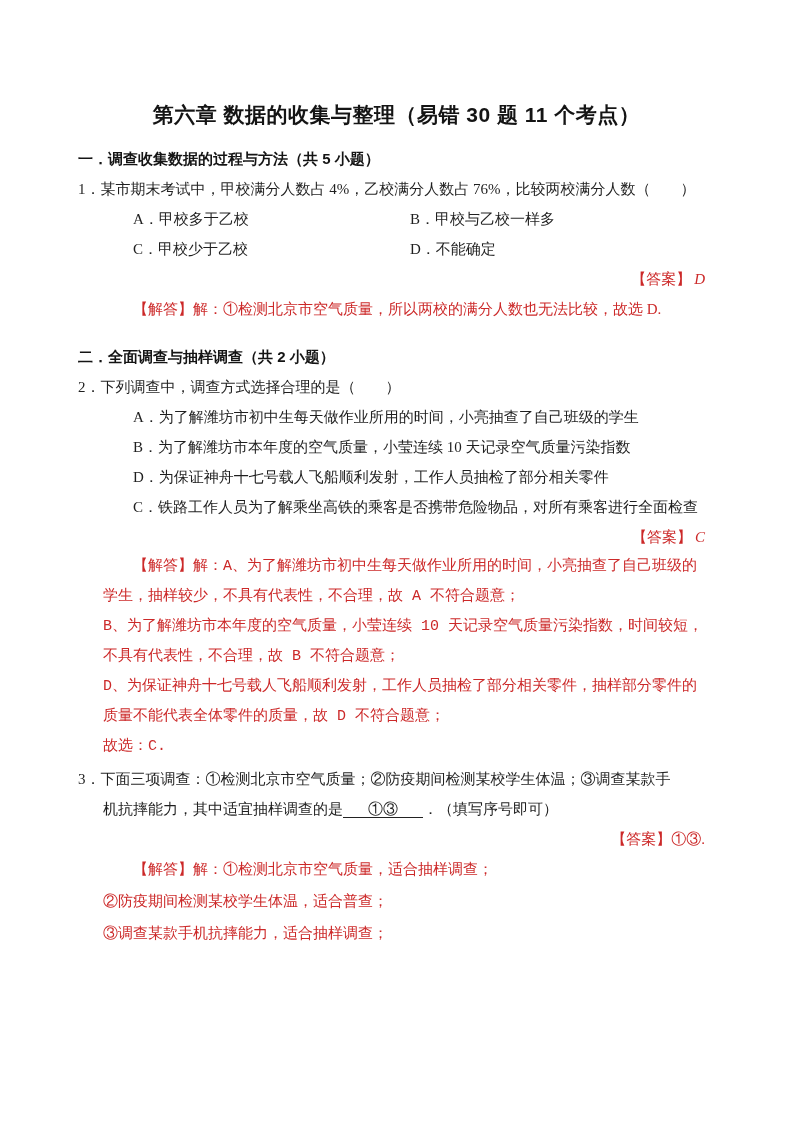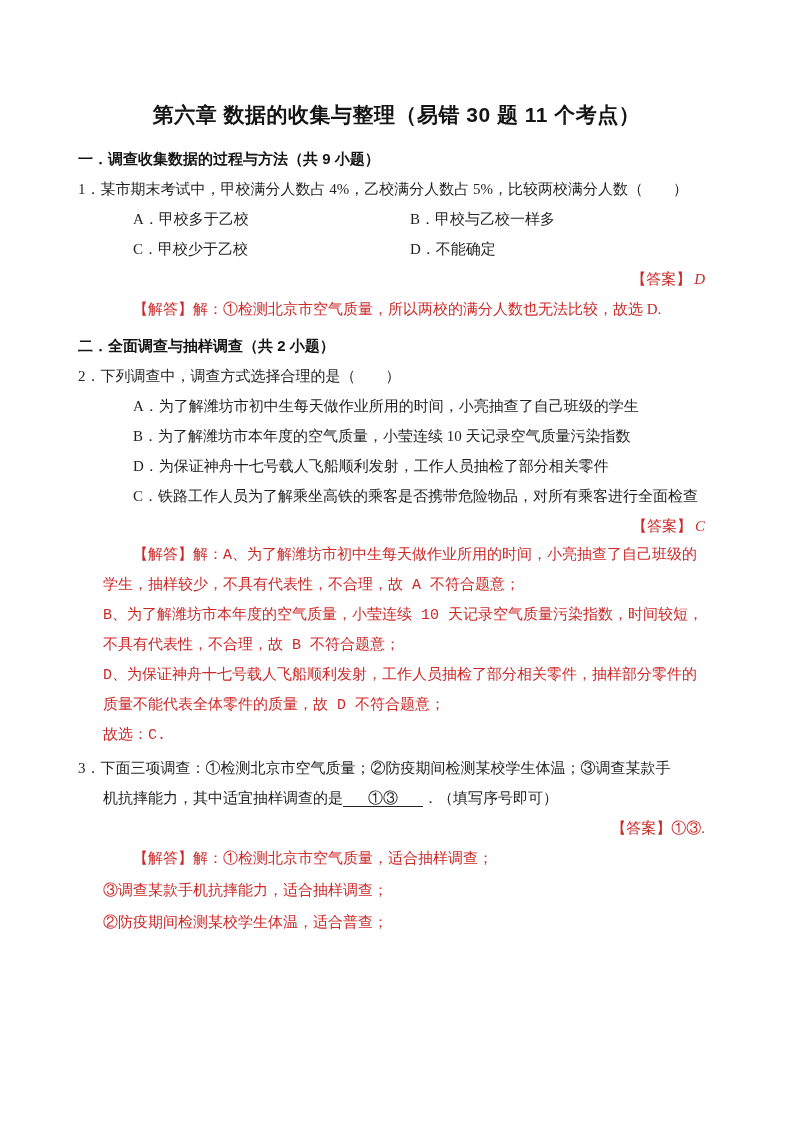--- a/index.html
+++ b/index.html
@@ -25,21 +25,21 @@
     letter-spacing:0.5px;
   }
 
   .sec-heading {
     font-family:"Liberation Sans","DejaVu Sans",sans-serif;
     font-weight:bold;
     font-size:15px;
     line-height:30px;
     color:#141414;
   }
-  .gap-top { margin-top:7px; }
+  .gap-top { margin-top:18px; }
   .gap-top-sm { margin-top:2px; }
 
   .q-stem {
     line-height:30px;
     padding-left:25px;
     text-indent:-25px;
   }
   .q3-stem { padding-right:25px; }
 
   .opt-row {
@@ -73,24 +73,24 @@
   }
 </style>
 </head>
 <body>
 
 <div class="page">
   <div class="inner">
 
     <h1 class="title">第六章 数据的收集与整理（易错 30 题 11 个考点）</h1>
 
-    <div class="sec-heading">一．调查收集数据的过程与方法（共 9 小题）</div>
+    <div class="sec-heading">一．调查收集数据的过程与方法（共 5 小题）</div>
 
     <div class="q-stem">
-      <span>1．</span><span>某市期末考试中，甲校满分人数占 4%，乙校满分人数占 5%，比较两校满分人数（　　）</span>
+      <span>1．</span><span>某市期末考试中，甲校满分人数占 4%，乙校满分人数占 76%，比较两校满分人数（　　）</span>
     </div>
 
     <div class="opt-row">
       <span class="opt-col">A．甲校多于乙校</span>
       <span>B．甲校与乙校一样多</span>
     </div>
     <div class="opt-row">
       <span class="opt-col">C．甲校少于乙校</span>
       <span>D．不能确定</span>
     </div>
@@ -129,17 +129,17 @@
       <span>3．</span><span>下面三项调查：①检测北京市空气质量；②防疫期间检测某校学生体温；③调查某款手机抗摔能力，其中适宜抽样调查的是</span><span class="blank"><span>　①③　</span></span><span>．（填写序号即可）</span>
     </div>
 
     <div class="ans-line">
       <span>【答案】</span><span>①③.</span>
     </div>
 
     <div class="sol sol-first">
       <span>【解答】</span><span>解：①检测北京市空气质量，适合抽样调查；</span>
     </div>
+    <div class="sol gap-top-sm">②防疫期间检测某校学生体温，适合普查；</div>
     <div class="sol gap-top-sm">③调查某款手机抗摔能力，适合抽样调查；</div>
-    <div class="sol gap-top-sm">②防疫期间检测某校学生体温，适合普查；</div>
 
   </div>
 </div>
 
 </body></html>

